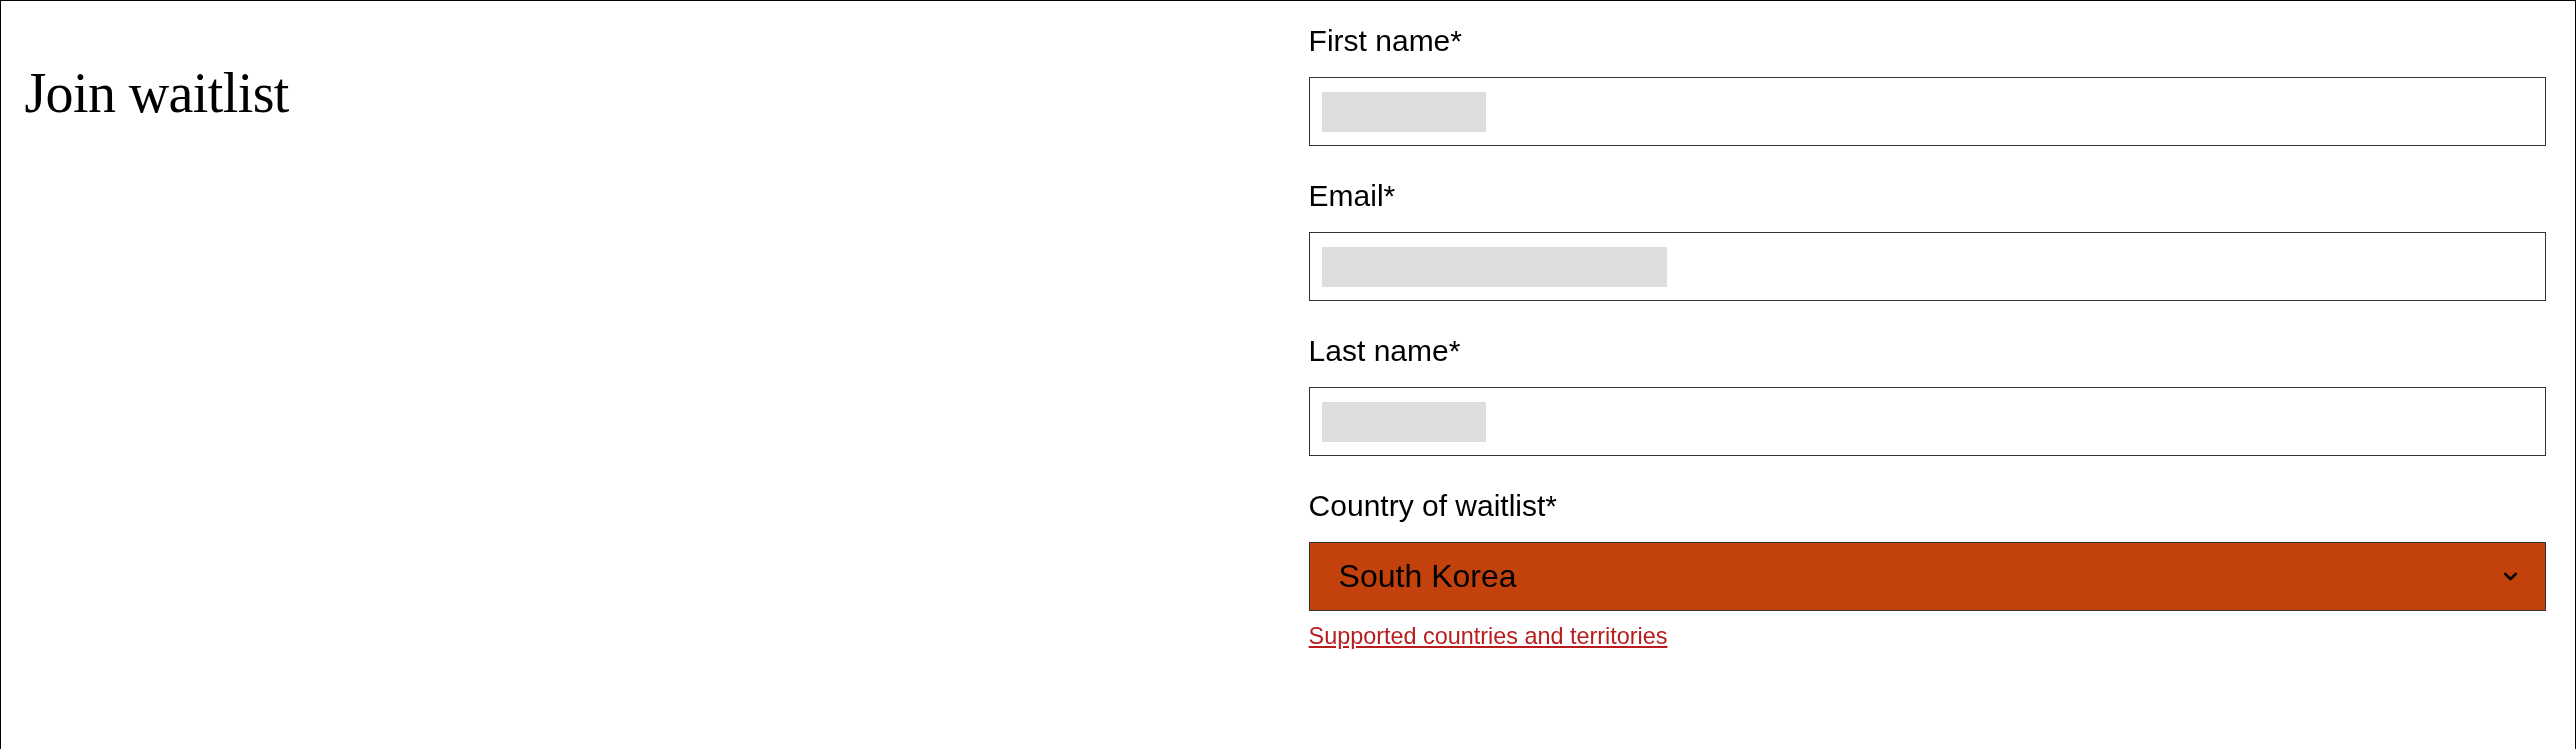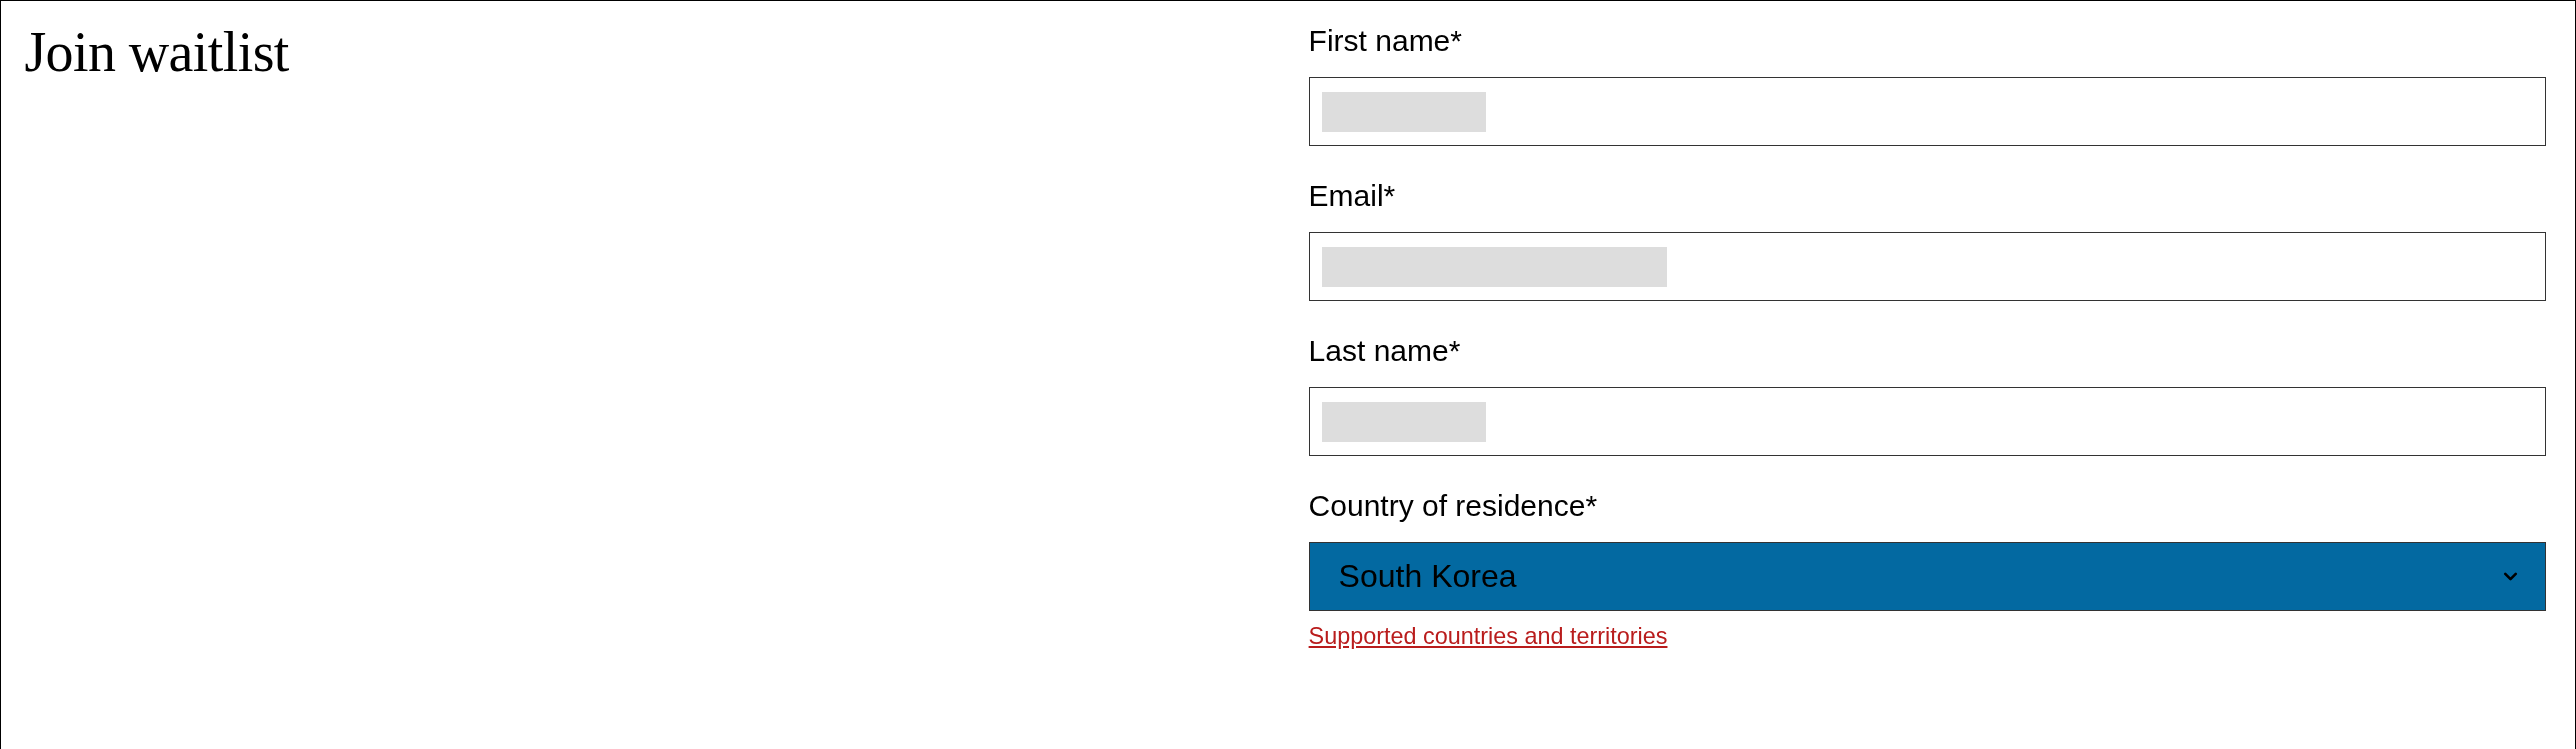--- a/index.html
+++ b/index.html
@@ -22,20 +22,21 @@
     }
     .left-col {
       flex: 1;
     }
     .page-title {
       font-family: Georgia, "Times New Roman", serif;
       font-size: 56px;
       font-weight: 400;
       letter-spacing: -0.6px;
       line-height: 1;
+      margin-top: 41px;
     }
     .right-col {
       flex: 1;
       display: flex;
       flex-direction: column;
       gap: 33px;
       padding-right: 5.8px;
     }
     .field {
       display: flex;
@@ -67,21 +68,21 @@
     .redacted.short {
       width: 164px;
     }
     .redacted.long {
       width: 345px;
     }
     .select-wrap {
       width: 100%;
       height: 69px;
       border: 1.2px solid #333;
-      background: #0369a1;
+      background: #c2410c;
       padding: 0 23.4px 0 29px;
       font-size: 32px;
       display: flex;
       align-items: center;
       justify-content: space-between;
       cursor: pointer;
     }
     .chevron {
       width: 21px;
       height: 21px;
@@ -121,21 +122,21 @@
     </div>
 
     <div class="field">
       <label class="field-label">Last name*</label>
       <div class="field-input">
         <div class="redacted short"></div>
       </div>
     </div>
 
     <div class="field">
-      <label class="field-label">Country of residence*</label>
+      <label class="field-label">Country of waitlist*</label>
       <div class="select-wrap">
         <span>South Korea</span>
         <svg class="chevron" viewBox="0 0 24 24" fill="none" stroke="#000" stroke-width="3" stroke-linecap="round" stroke-linejoin="round">
           <polyline points="6 9 12 15 18 9"></polyline>
         </svg>
       </div>
     </div>
 
     <a class="help-link">Supported countries and territories</a>
 

